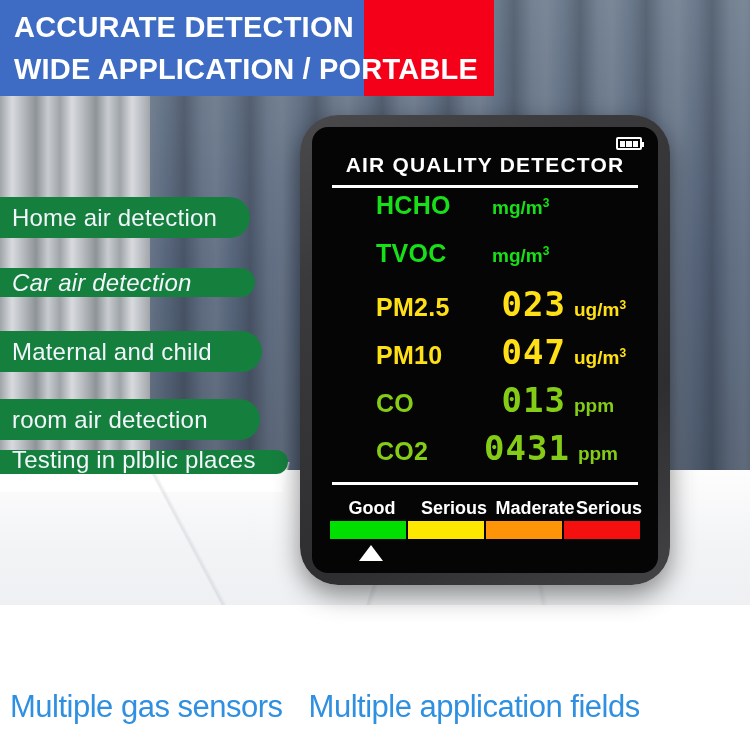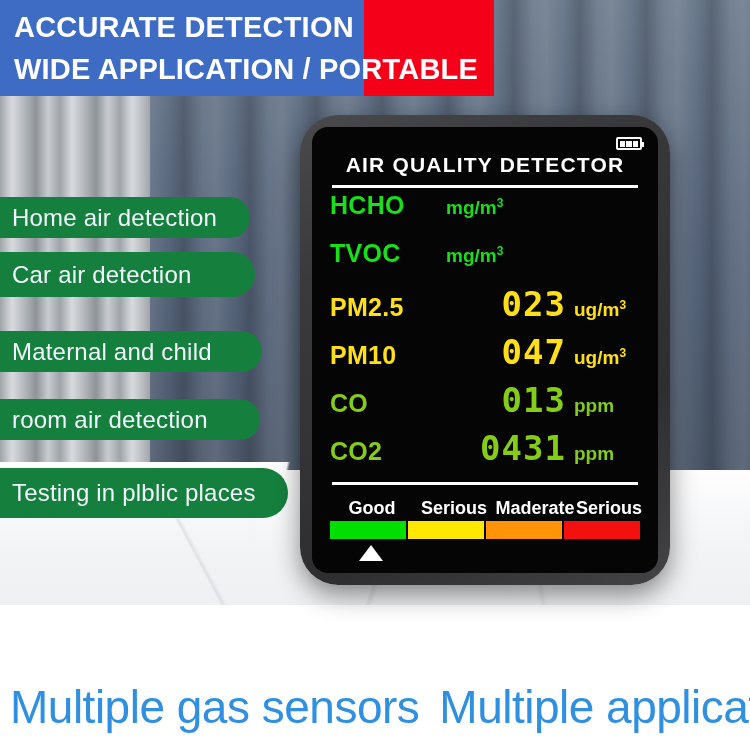--- a/index.html
+++ b/index.html
@@ -71,24 +71,24 @@
     position:absolute;left:0;
     background:#15803d;
     color:#f2f5fb;
     border-radius:0 40px 40px 0;
     display:flex;align-items:center;
     padding-left:12px;box-sizing:border-box;
     font-size:24px;font-weight:400;white-space:nowrap;
     letter-spacing:.2px;
   }
   .p0{top:197px;width:250px;height:41px;}
-  .p1{top:252px;width:255px;height:45px;}
+  .p1{top:268px;width:255px;height:29px;font-style:italic;}
   .p2{top:331px;width:262px;height:41px;}
   .p3{top:399px;width:260px;height:41px;}
-  .p4{top:468px;width:288px;height:50px;}
+  .p4{top:450px;width:288px;height:24px;align-items:flex-end;}
 
   
   .device{
     position:absolute;left:300px;top:115px;width:370px;height:470px;
     background:linear-gradient(150deg,#4a4a4d 0%,#3a3a3c 25%,#2e2e30 70%,#434346 100%);
     border-radius:38px;
     box-shadow:0 10px 26px rgba(0,0,0,.45);
     padding:12px;box-sizing:border-box;
   }
   .screen{
@@ -110,21 +110,21 @@
     font-size:21px;font-weight:bold;letter-spacing:1.2px;
   }
   .hr-top{position:absolute;left:20px;top:58px;width:306px;height:2.5px;background:#ffffff;}
   .hr-bot{position:absolute;left:20px;top:355px;width:306px;height:2.5px;background:#ffffff;}
 
   .rows{position:absolute;left:0;top:64px;width:100%;}
   .row{
     display:flex;align-items:baseline;height:48px;padding:0 14px 0 18px;box-sizing:border-box;
   }
   .r-label{
-    font-size:25px;font-weight:bold;letter-spacing:.3px;width:108px;flex:0 0 108px;
+    font-size:25px;font-weight:bold;letter-spacing:.3px;width:108px;flex:0 0 108px;margin-left:46px;
   }
   .r-val{
     flex:1;text-align:right;font-size:34px;font-weight:bold;
     font-family:"DejaVu Sans Mono","Liberation Mono",monospace;
     letter-spacing:1px;line-height:1;
   }
   .r-unit{
     width:78px;flex:0 0 78px;text-align:left;padding-left:8px;box-sizing:border-box;
     font-size:19px;font-weight:bold;
   }
@@ -161,22 +161,22 @@
   
   .bottom-pill{
     position:absolute;left:0;top:617px;width:655px;height:56px;
     background:linear-gradient(90deg,#4b73c6 0%,#3562bd 55%,#1d55bb 100%);
     border-radius:0 30px 30px 0;
     display:flex;align-items:center;padding-left:22px;box-sizing:border-box;
     color:#eef2fa;font-size:30px;letter-spacing:.3px;white-space:nowrap;
   }
   .bottom-line{
     position:absolute;left:0;top:676px;width:750px;height:62px;
-    display:flex;align-items:center;gap:20px;padding-left:10px;box-sizing:border-box;
-    color:#2f8fe0;font-size:46px;white-space:nowrap;letter-spacing:-0.5px;
+    display:flex;align-items:center;gap:26px;padding-left:10px;box-sizing:border-box;
+    color:#2f8fe0;font-size:31px;white-space:nowrap;letter-spacing:-0.5px;
   }
 </style>
 </head>
 <body>
 
 <div class="stage">
 
   <div class="bg-curtain"></div>
   <div class="bg-curtain-shade"></div>
   <div class="bg-curtain-light"></div>

